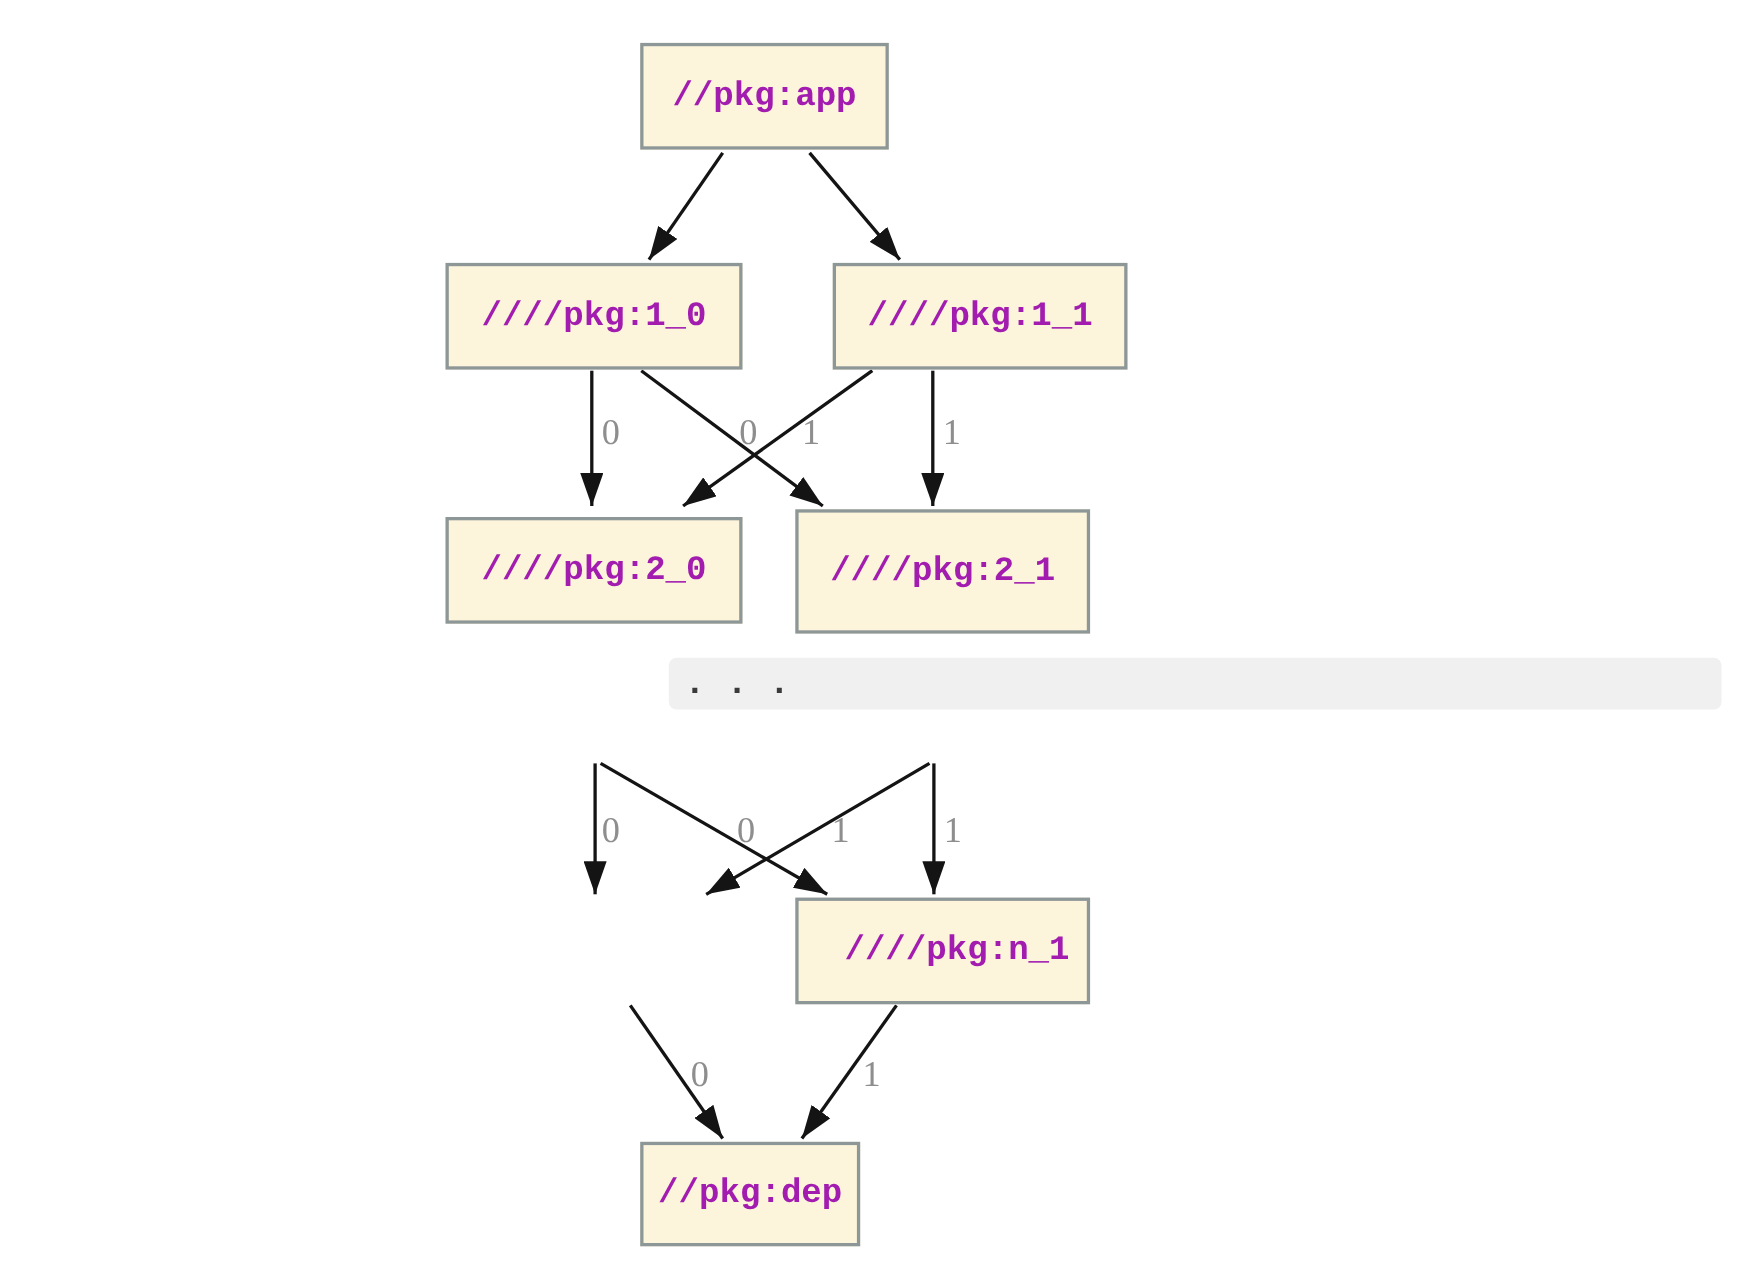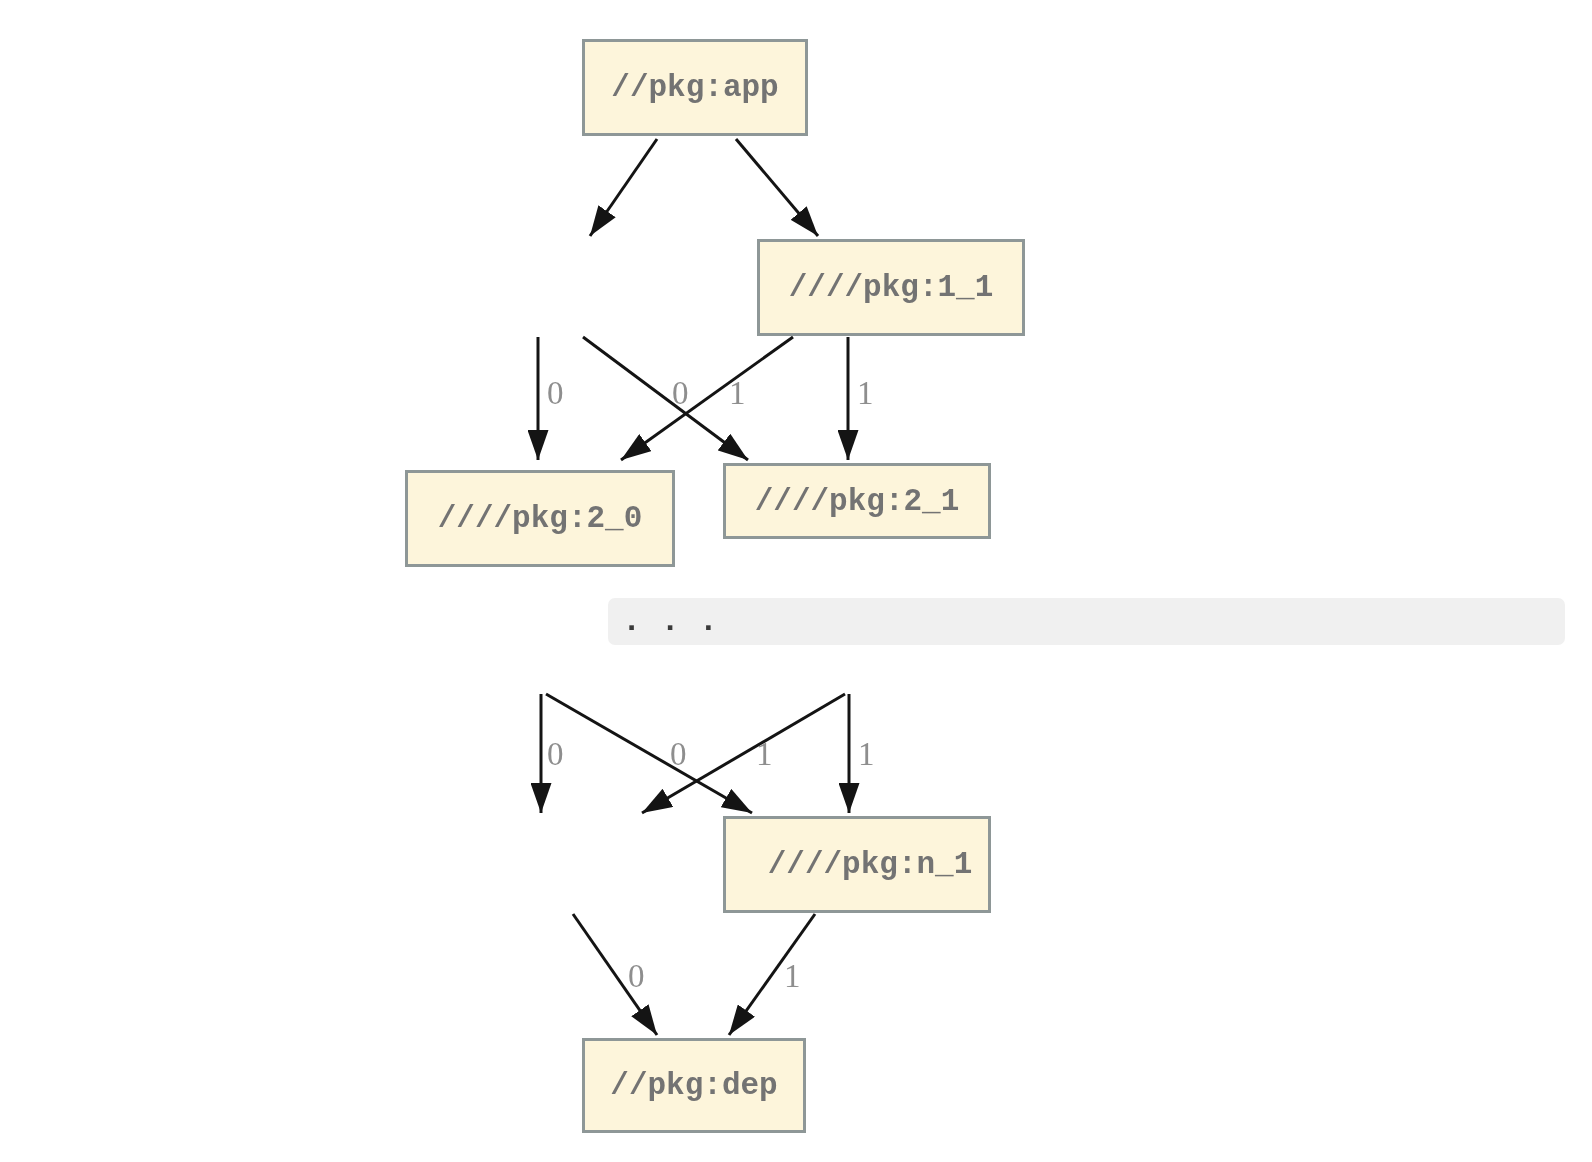--- a/index.html
+++ b/index.html
@@ -37,31 +37,31 @@
     position: absolute;
     box-sizing: border-box;
     background: #fdf5db;
     border: 3px solid #8e9797;
     display: flex;
     align-items: center;
     justify-content: center;
     font-family: "Liberation Mono", "DejaVu Sans Mono", monospace;
     font-weight: bold;
     font-size: 31px;
-    color: #737373;
+    color: #a21caf;
     white-space: pre;
   }
   .node-app  { left: 582px; top:   39px; width: 226px; height: 97px; }
   .node-1_0  { left: 405px; top:  239px; width: 270px; height: 97px; }
   .node-1_1  { left: 723px; top:  239px; width: 268px; height: 97px; margin-left: 34px; }
   .node-2_0  { left: 405px; top:  470px; width: 270px; height: 97px; }
-  .node-2_1  { left: 723px; top:  463px; width: 268px; height: 76px; }
+  .node-2_1  { left: 723px; top:  463px; width: 268px; height: 113px; }
   .node-n_0  { left: 405px; top:  816px; width: 270px; height: 97px; }
   .node-n_1  { left: 723px; top:  816px; width: 268px; height: 97px; padding-left: 26px; }
-  .node-dep  { left: 582px; top: 1038px; width: 224px; height: 95px; }
+  .node-dep  { left: 582px; top: 1038px; width: 200px; height: 95px; }
   .band {
     position: absolute;
     left: 608px; top: 598px;
     width: 957px; height: 47px;
     background: #f0f0f0;
     border-radius: 7px;
     display: flex;
     align-items: center;
     padding-left: 14px;
     box-sizing: border-box;
@@ -111,20 +111,23 @@
     <text class="edge-label" x="858" y="765">1</text>
 
     <text class="edge-label" x="628" y="987">0</text>
     <text class="edge-label" x="784" y="987">1</text>
   </svg>
 
   <div class="node node-app">
     <span>//pkg:app</span>
   </div>
 
+  <div class="node node-1_0">
+    <span>////pkg:1_0</span>
+  </div>
 
   <div class="node node-1_1">
     <span>////pkg:1_1</span>
   </div>
 
   <div class="node node-2_0">
     <span>////pkg:2_0</span>
   </div>
 
   <div class="node node-2_1">

